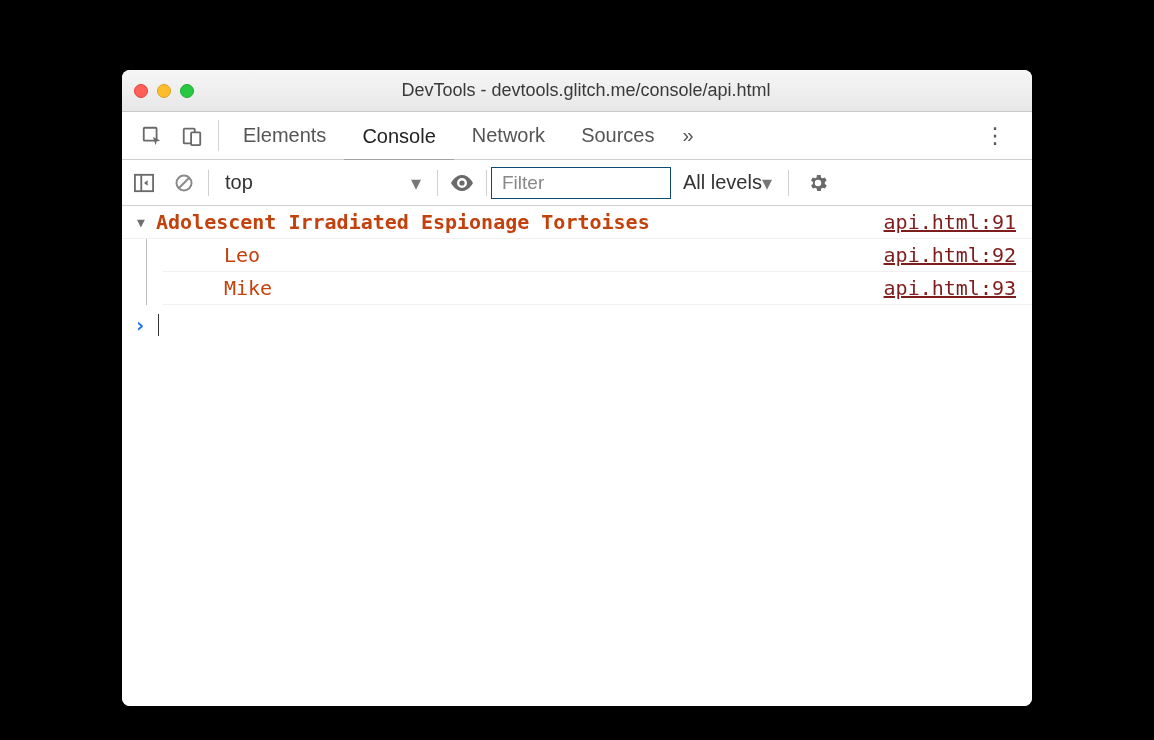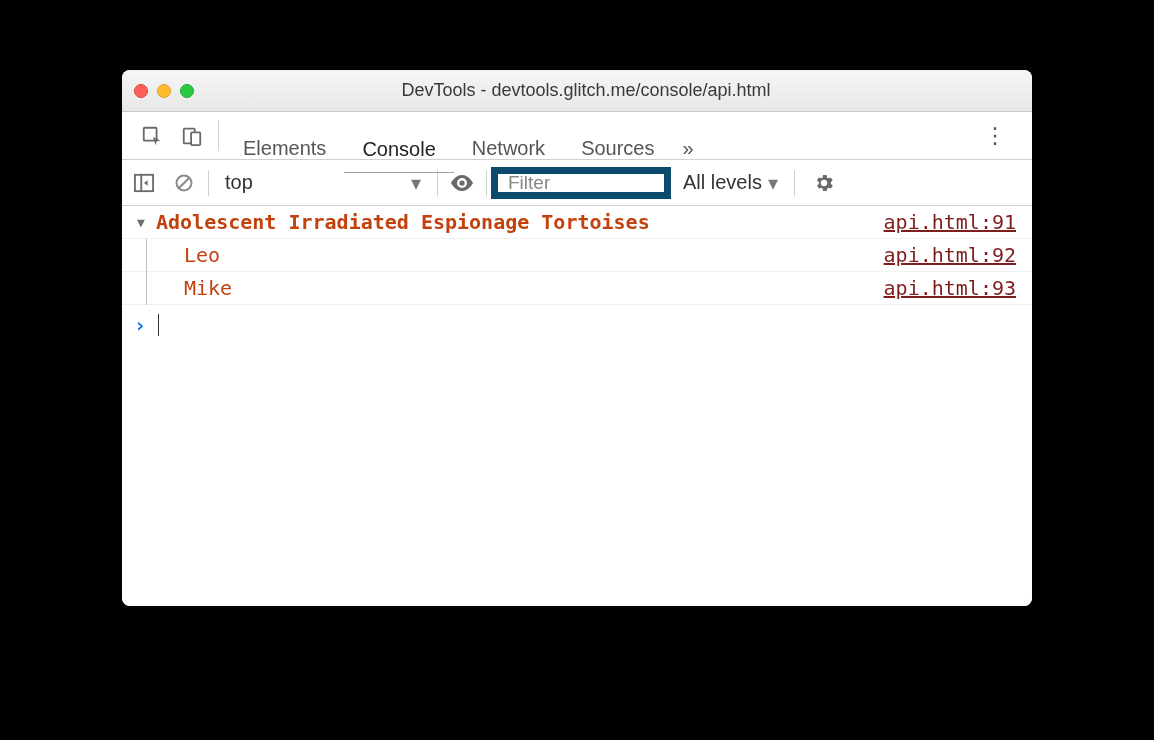--- a/index.html
+++ b/index.html
@@ -9,21 +9,21 @@
     height: 740px;
     background: #000;
     font-family: -apple-system, "Helvetica Neue", Arial, sans-serif;
     display: flex;
     align-items: flex-start;
     justify-content: center;
     padding-top: 70px;
   }
   .window {
     width: 910px;
-    height: 536px;
+    height: 636px;
     background: #fff;
     border-radius: 8px;
     box-shadow: 0 18px 50px rgba(0,0,0,.55);
     overflow: hidden;
     display: flex;
     flex-direction: column;
   }
   .titlebar {
     height: 42px;
     background: linear-gradient(#f6f6f6,#e7e7e7);
@@ -58,61 +58,61 @@
   }
   .divider{width:1px;background:#d3d3d3;margin:8px 6px;}
   .tabs{display:flex;align-items:stretch;}
   .tab{
     padding:0 18px;
     display:flex;align-items:center;
     font-size:20px;color:#555;
     cursor:default;
     border-bottom:3px solid transparent;
     position:relative;
-    top:14px;
+    top:1px;
   }
   .tab.active{color:#222;border-bottom:1px solid #a3a3a3;}
   .spacer{flex:1;}
   .kebab{font-size:22px;color:#555;display:flex;align-items:center;padding:0 16px;}
 
   .toolbar{
     height:46px;border-bottom:1px solid #d0d0d0;
     display:flex;align-items:center;gap:0;padding:0 2px;
     color:#555;
   }
   .tb-btn{width:40px;height:100%;display:flex;align-items:center;justify-content:center;}
   .context{
     display:flex;align-items:center;gap:8px;font-size:20px;color:#333;
     padding:0 12px; min-width:220px; justify-content:space-between;
   }
   .vdiv{width:1px;height:26px;background:#d0d0d0;margin:0 4px;}
   .eye{width:40px;display:flex;align-items:center;justify-content:center;}
   .filter{
-    border:7px solid #0c4a6e;height:32px;width:180px;
+    border:1px solid #0c4a6e;height:32px;width:180px;
     padding:0 10px;font-size:19px;color:#333;
   }
   .filter::placeholder{color:#888;}
-  .levels{font-size:20px;color:#333;padding:0 12px;display:flex;align-items:center;gap:6px;}
+  .levels{font-size:20px;color:#333;padding:0 12px;display:flex;align-items:center;}
   .gear{padding:0 14px;display:flex;align-items:center;}
 
   .console-body{flex:1;background:#fff;overflow:auto;font-size:20px;}
   .row{
     display:flex;align-items:center;justify-content:space-between;
     border-bottom:1px solid #f0f0f0;padding:4px 16px 4px 12px;
     font-family: "SF Mono","Menlo","Consolas",monospace;
   }
   .row .src{color:#7f1d1d;text-decoration:underline;cursor:pointer;}
   .group-head .msg{font-weight:700;color:#222;}
   .msg{display:flex;align-items:center;gap:8px;}
   .tri{font-size:13px;color:#6e6e6e;display:inline-block;width:14px;text-align:center;}
   .tree-line{
     position:absolute; left:24px; top:0; bottom:0; width:1px; background:#bdbdbd;
   }
   .child-wrap{position:relative;}
-  .child-wrap .row{padding-left:62px;}
+  .child-wrap .row{padding-left:62px;margin-left:40px;}
   .msg-txt{color:#c2410c;}
   .prompt-row{
     display:flex;align-items:center;gap:10px;padding:8px 12px;
     font-family:"SF Mono","Menlo","Consolas",monospace;
   }
   .prompt-caret{color:#1a73e8;font-weight:bold;font-size:20px;}
   .cursor{
     width:1px;height:22px;background:#333;display:inline-block;margin-left:2px;
     animation:blink 1s step-end infinite;
   }

